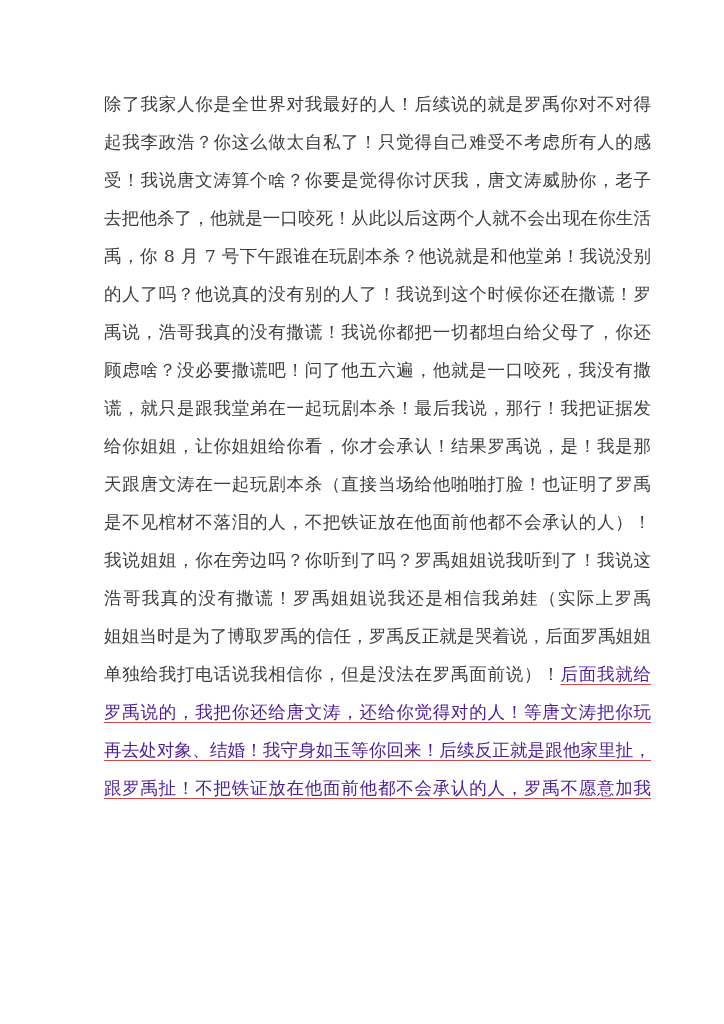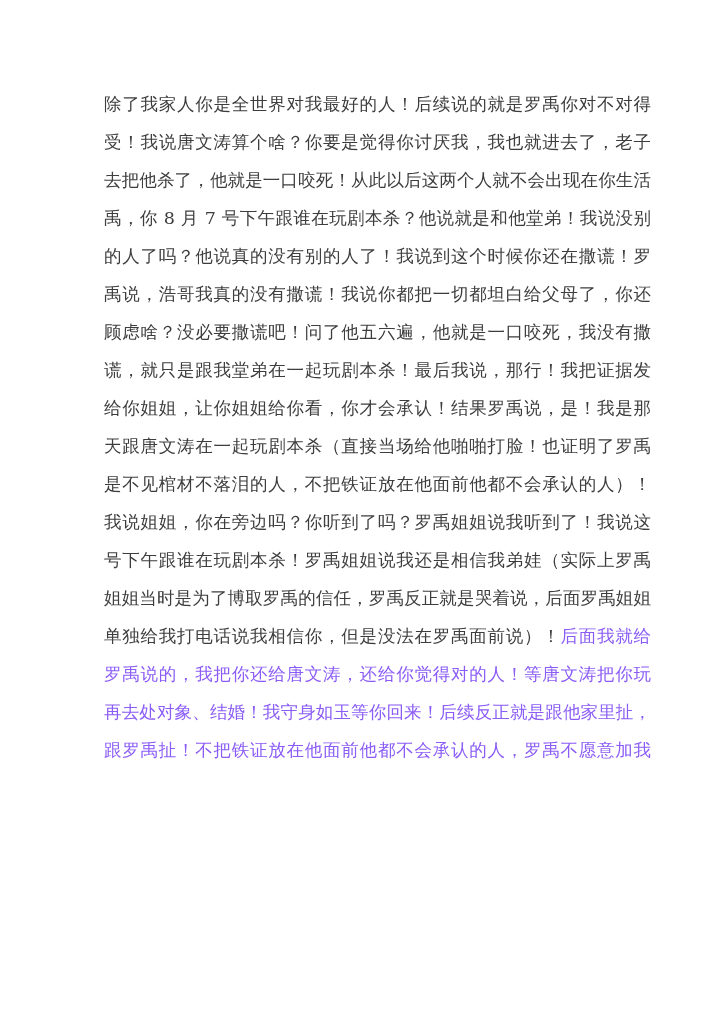--- a/index.html
+++ b/index.html
@@ -34,43 +34,45 @@
     color: #3d3d3d;
     text-align: justify;
     text-align-last: justify;
     text-justify: inter-character;
     white-space: nowrap;
   }
   .seg {
     color: inherit;
   }
   .seg-red {
-    color: #8b5cf6;
+    color: #4c1d95;
+    text-decoration: underline;
     text-decoration-color: #cf4a4a;
     text-decoration-thickness: 1px;
     text-underline-offset: 4px;
   }
 </style>
 </head>
 <body>
 
 <div class="page">
   <div class="text-block">
       <div class="line"><span class="seg">除了我家人你是全世界对我最好的人！后续说的就是罗禹你对不对得</span></div>
-      <div class="line"><span class="seg">受！我说唐文涛算个啥？你要是觉得你讨厌我，我也就进去了，老子</span></div>
+      <div class="line"><span class="seg">起我李政浩？你这么做太自私了！只觉得自己难受不考虑所有人的感</span></div>
+      <div class="line"><span class="seg">受！我说唐文涛算个啥？你要是觉得你讨厌我，唐文涛威胁你，老子</span></div>
       <div class="line"><span class="seg">去把他杀了，他就是一口咬死！从此以后这两个人就不会出现在你生活</span></div>
       <div class="line"><span class="seg">禹，你 8 月 7 号下午跟谁在玩剧本杀？他说就是和他堂弟！我说没别</span></div>
       <div class="line"><span class="seg">的人了吗？他说真的没有别的人了！我说到这个时候你还在撒谎！罗</span></div>
       <div class="line"><span class="seg">禹说，浩哥我真的没有撒谎！我说你都把一切都坦白给父母了，你还</span></div>
       <div class="line"><span class="seg">顾虑啥？没必要撒谎吧！问了他五六遍，他就是一口咬死，我没有撒</span></div>
       <div class="line"><span class="seg">谎，就只是跟我堂弟在一起玩剧本杀！最后我说，那行！我把证据发</span></div>
       <div class="line"><span class="seg">给你姐姐，让你姐姐给你看，你才会承认！结果罗禹说，是！我是那</span></div>
       <div class="line"><span class="seg">天跟唐文涛在一起玩剧本杀（直接当场给他啪啪打脸！也证明了罗禹</span></div>
       <div class="line"><span class="seg">是不见棺材不落泪的人，不把铁证放在他面前他都不会承认的人）！</span></div>
       <div class="line"><span class="seg">我说姐姐，你在旁边吗？你听到了吗？罗禹姐姐说我听到了！我说这</span></div>
-      <div class="line"><span class="seg">号下午跟谁在玩剧本杀！罗禹姐姐说我还是相信我弟娃（实际上罗禹</span></div>
+      <div class="line"><span class="seg">浩哥我真的没有撒谎！罗禹姐姐说我还是相信我弟娃（实际上罗禹</span></div>
       <div class="line"><span class="seg">姐姐当时是为了博取罗禹的信任，罗禹反正就是哭着说，后面罗禹姐姐</span></div>
       <div class="line"><span class="seg">单独给我打电话说我相信你，但是没法在罗禹面前说）！</span><span class="seg seg-red">后面我就给</span></div>
       <div class="line"><span class="seg seg-red">罗禹说的，我把你还给唐文涛，还给你觉得对的人！等唐文涛把你玩</span></div>
       <div class="line"><span class="seg seg-red">再去处对象、结婚！我守身如玉等你回来！后续反正就是跟他家里扯，</span></div>
       <div class="line"><span class="seg seg-red">跟罗禹扯！不把铁证放在他面前他都不会承认的人，罗禹不愿意加我</span></div>
     </div>
 </div>
 
 </body></html>

